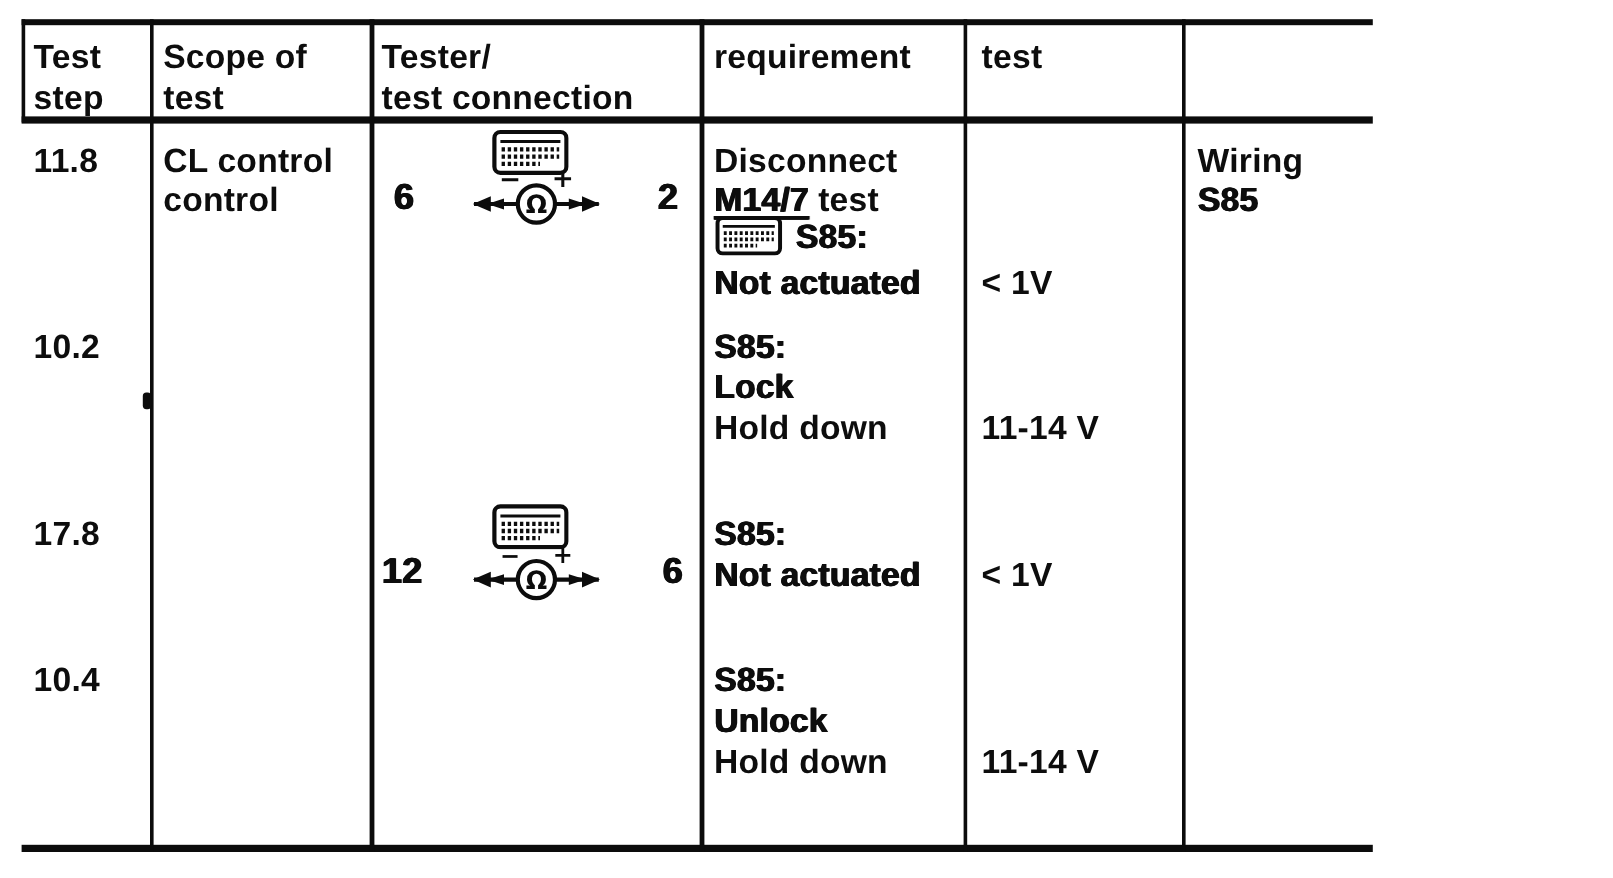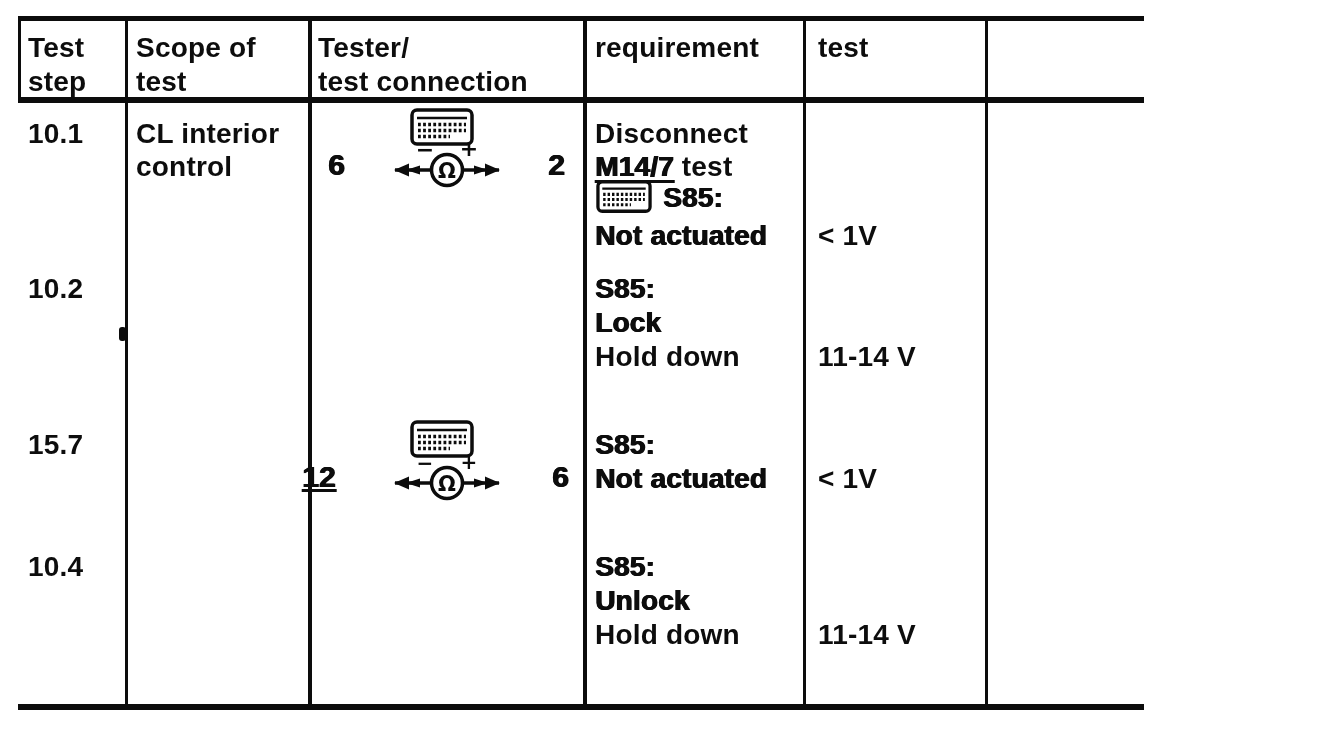--- a/index.html
+++ b/index.html
@@ -55,24 +55,24 @@
     <span>Tester/</span>
     <span>test connection</span>
   </div>
   <div class="t" style="left:595px;top:31px;line-height:34px;">
     <span>requirement</span>
   </div>
   <div class="t" style="left:818px;top:31px;line-height:34px;">
     <span>test</span>
   </div>
 
-  <div class="t" style="left:28px;top:117px;">10.1</div>
+  <div class="t" style="left:28px;top:117px;">11.8</div>
 
   <div class="t" style="left:136px;top:117px;">
-    <span>CL interior</span>
+    <span>CL control</span>
     <span>control</span>
   </div>
 
   <svg class="ico" style="left:410px;top:108px;" width="64" height="38" viewBox="0 0 64 38">
     <rect x="2" y="2" width="60" height="34" rx="5" fill="#fff" stroke="#0c0c0c" stroke-width="3.5"></rect>
     <line x1="7" y1="10" x2="57" y2="10" stroke="#0c0c0c" stroke-width="2.5"></line>
     <line x1="8" y1="16.5" x2="56" y2="16.5" stroke="#0c0c0c" stroke-width="3.6" stroke-dasharray="2.8,2.3"></line>
     <line x1="8" y1="22.5" x2="56" y2="22.5" stroke="#0c0c0c" stroke-width="3.6" stroke-dasharray="2.8,2.3"></line>
     <line x1="8" y1="28.5" x2="40" y2="28.5" stroke="#0c0c0c" stroke-width="3.6" stroke-dasharray="2.8,2.3"></line>
   </svg>
@@ -100,38 +100,42 @@
       <line x1="7" y1="10" x2="57" y2="10" stroke="#0c0c0c" stroke-width="2.5"></line>
       <line x1="8" y1="16.5" x2="56" y2="16.5" stroke="#0c0c0c" stroke-width="3.6" stroke-dasharray="2.8,2.3"></line>
       <line x1="8" y1="22.5" x2="56" y2="22.5" stroke="#0c0c0c" stroke-width="3.6" stroke-dasharray="2.8,2.3"></line>
       <line x1="8" y1="28.5" x2="40" y2="28.5" stroke="#0c0c0c" stroke-width="3.6" stroke-dasharray="2.8,2.3"></line>
     </svg><span class="xb">S85:</span>
   </div>
   <div class="t xb" style="left:595px;top:219px;">Not actuated</div>
 
   <div class="t" style="left:818px;top:219px;">&lt; 1V</div>
 
+  <div class="t" style="left:998px;top:117px;">
+    <span>Wiring</span>
+    <span class="xb">S85</span>
+  </div>
 
   <div class="t" style="left:28px;top:272px;">10.2</div>
   <div class="t" style="left:595px;top:272px;line-height:34px;">
     <span class="xb">S85:</span>
     <span class="xb">Lock</span>
     <span>Hold down</span>
   </div>
   <div class="t" style="left:818px;top:340px;">11-14 V</div>
 
-  <div class="t" style="left:28px;top:428px;">15.7</div>
+  <div class="t" style="left:28px;top:428px;">17.8</div>
   <svg class="ico" style="left:410px;top:420px;" width="64" height="38" viewBox="0 0 64 38">
     <rect x="2" y="2" width="60" height="34" rx="5" fill="#fff" stroke="#0c0c0c" stroke-width="3.5"></rect>
     <line x1="7" y1="10" x2="57" y2="10" stroke="#0c0c0c" stroke-width="2.5"></line>
     <line x1="8" y1="16.5" x2="56" y2="16.5" stroke="#0c0c0c" stroke-width="3.6" stroke-dasharray="2.8,2.3"></line>
     <line x1="8" y1="22.5" x2="56" y2="22.5" stroke="#0c0c0c" stroke-width="3.6" stroke-dasharray="2.8,2.3"></line>
     <line x1="8" y1="28.5" x2="40" y2="28.5" stroke="#0c0c0c" stroke-width="3.6" stroke-dasharray="2.8,2.3"></line>
   </svg>
-  <div class="t num xb" style="left:302px;top:460px;text-decoration:underline;">12</div>
+  <div class="t num xb" style="left:318px;top:460px;">12</div>
   <div class="t num xb" style="left:552px;top:460px;">6</div>
   <svg class="ico" style="left:392px;top:455px;" width="110" height="46" viewBox="0 0 110 46">
     <line x1="3" y1="28" x2="107" y2="28" stroke="#0c0c0c" stroke-width="3.5"></line>
     <polygon points="2,28 17,21.5 17,34.5" fill="#0c0c0c"></polygon>
     <polygon points="14,28 28,23.5 28,32.5" fill="#0c0c0c"></polygon>
     <polygon points="108,28 93,21.5 93,34.5" fill="#0c0c0c"></polygon>
     <polygon points="96,28 82,23.5 82,32.5" fill="#0c0c0c"></polygon>
     <circle cx="55" cy="28" r="15.5" fill="#fff" stroke="#0c0c0c" stroke-width="3.5"></circle>
     <text x="55" y="35.5" text-anchor="middle" font-size="21">Ω</text>
     <text x="33" y="15" text-anchor="middle" font-size="20">−</text>

